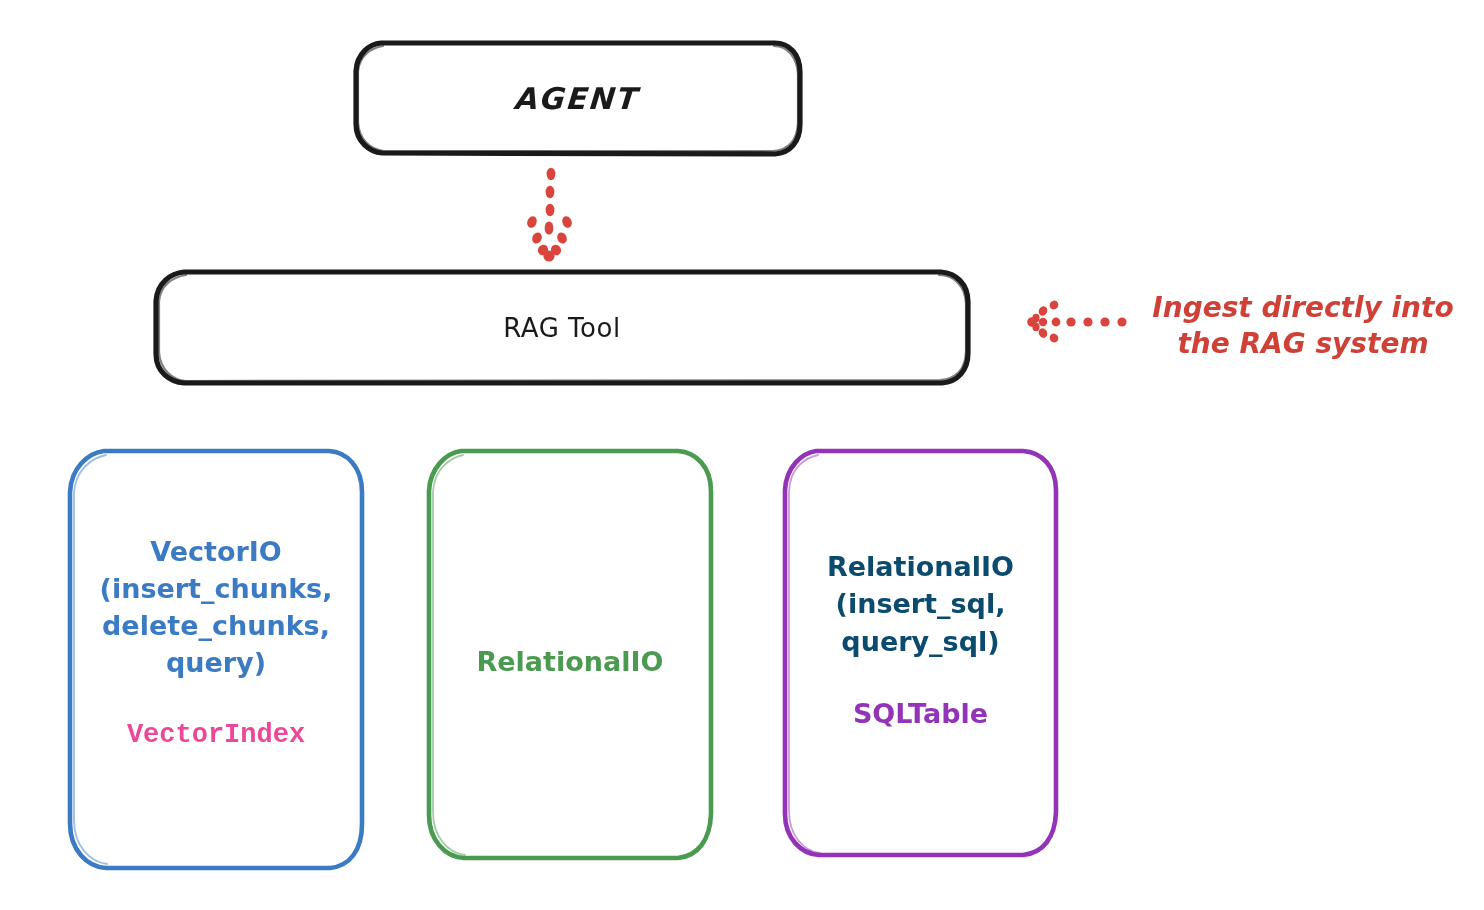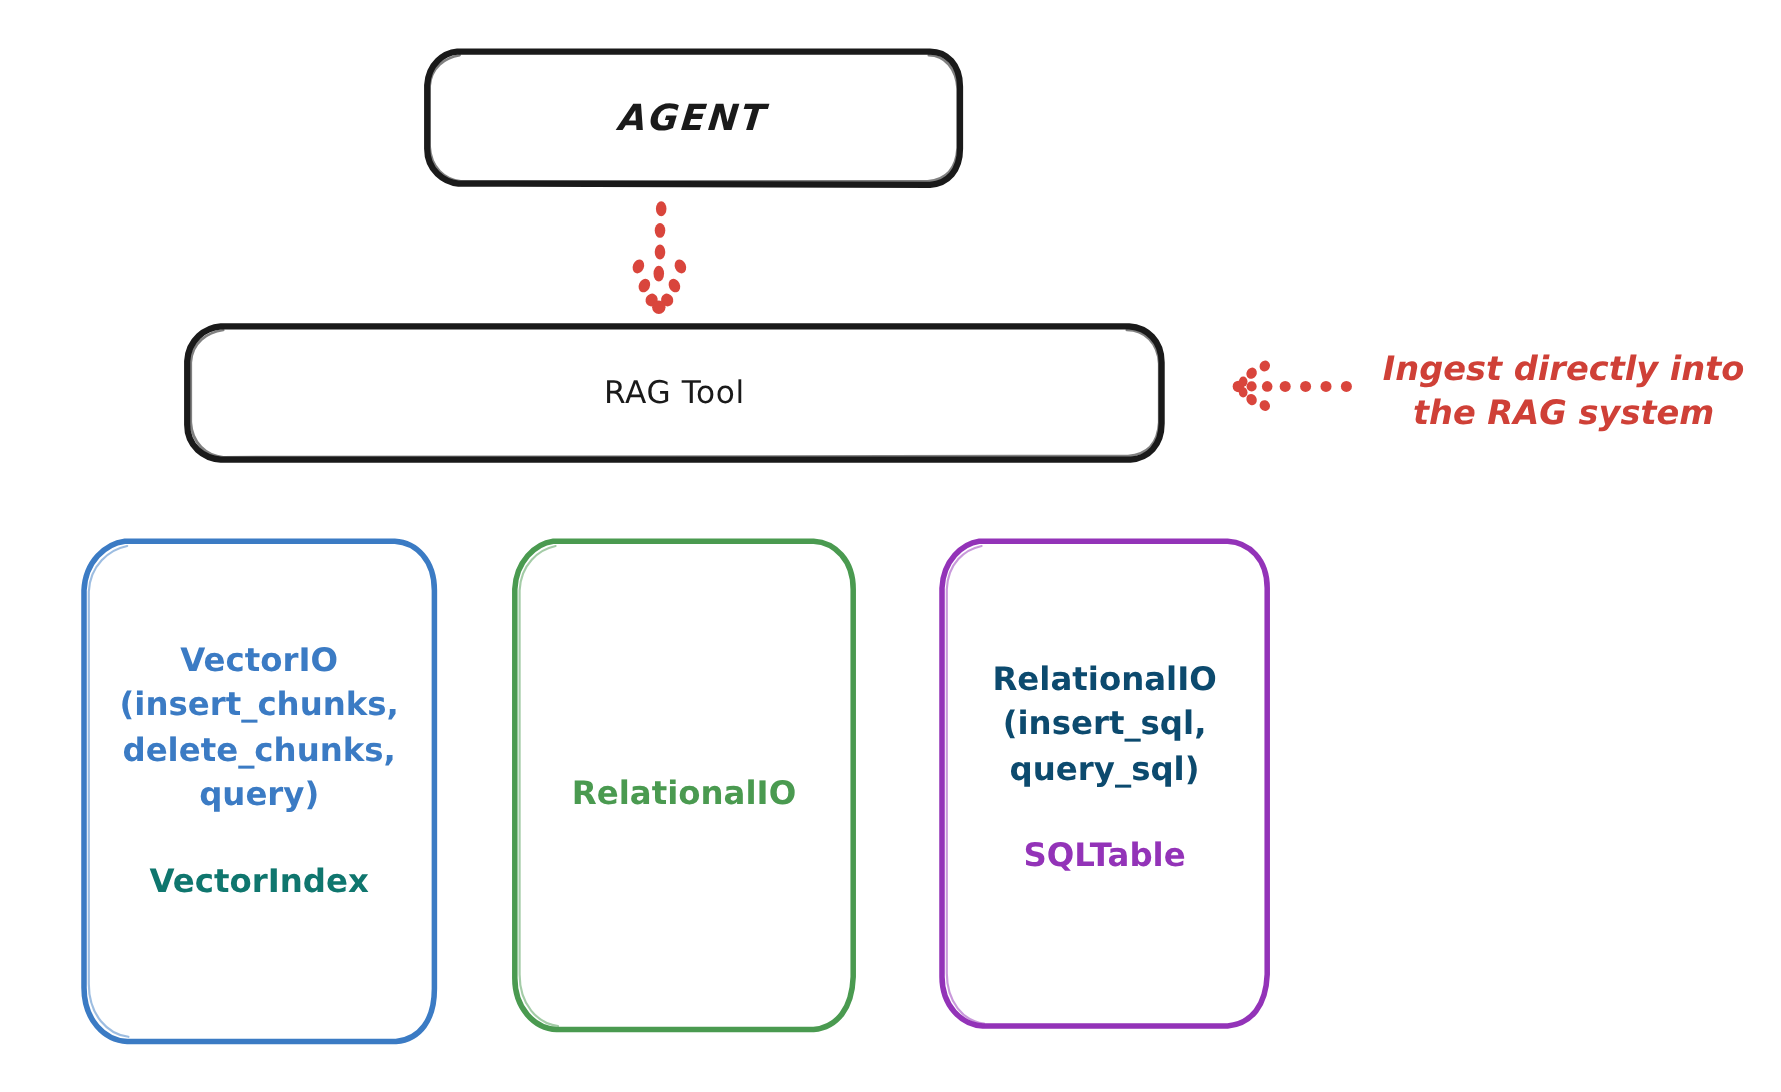--- a/index.html
+++ b/index.html
@@ -98,21 +98,21 @@
 
   .node-vectorio .node-text   { color: #3b7bc4; }
   .node-keyvalueio .node-text { color: #4a9a50; }
   .node-relationalio .node-text { color: #0c4a6e; }
 
   .node-sub {
     font-size: 27px;
     font-weight: 600;
     margin-top: 38px;
   }
-  .node-vectorio .node-sub   { color: #0f766e; }
+  .node-vectorio .node-sub   { color: #ec4899; font-family: Liberation Mono, monospace; }
   .node-keyvalueio .node-sub { color: #4a9a50; }
   .node-relationalio .node-sub { color: #9333b8; }
 
   
   .node-vectorio .inner   { transform: translateY(-18px); }
   .node-keyvalueio .inner { transform: translateY(-12px); }
   .node-relationalio .inner { transform: translateY(-14px); }
 
   
   .annotation {

